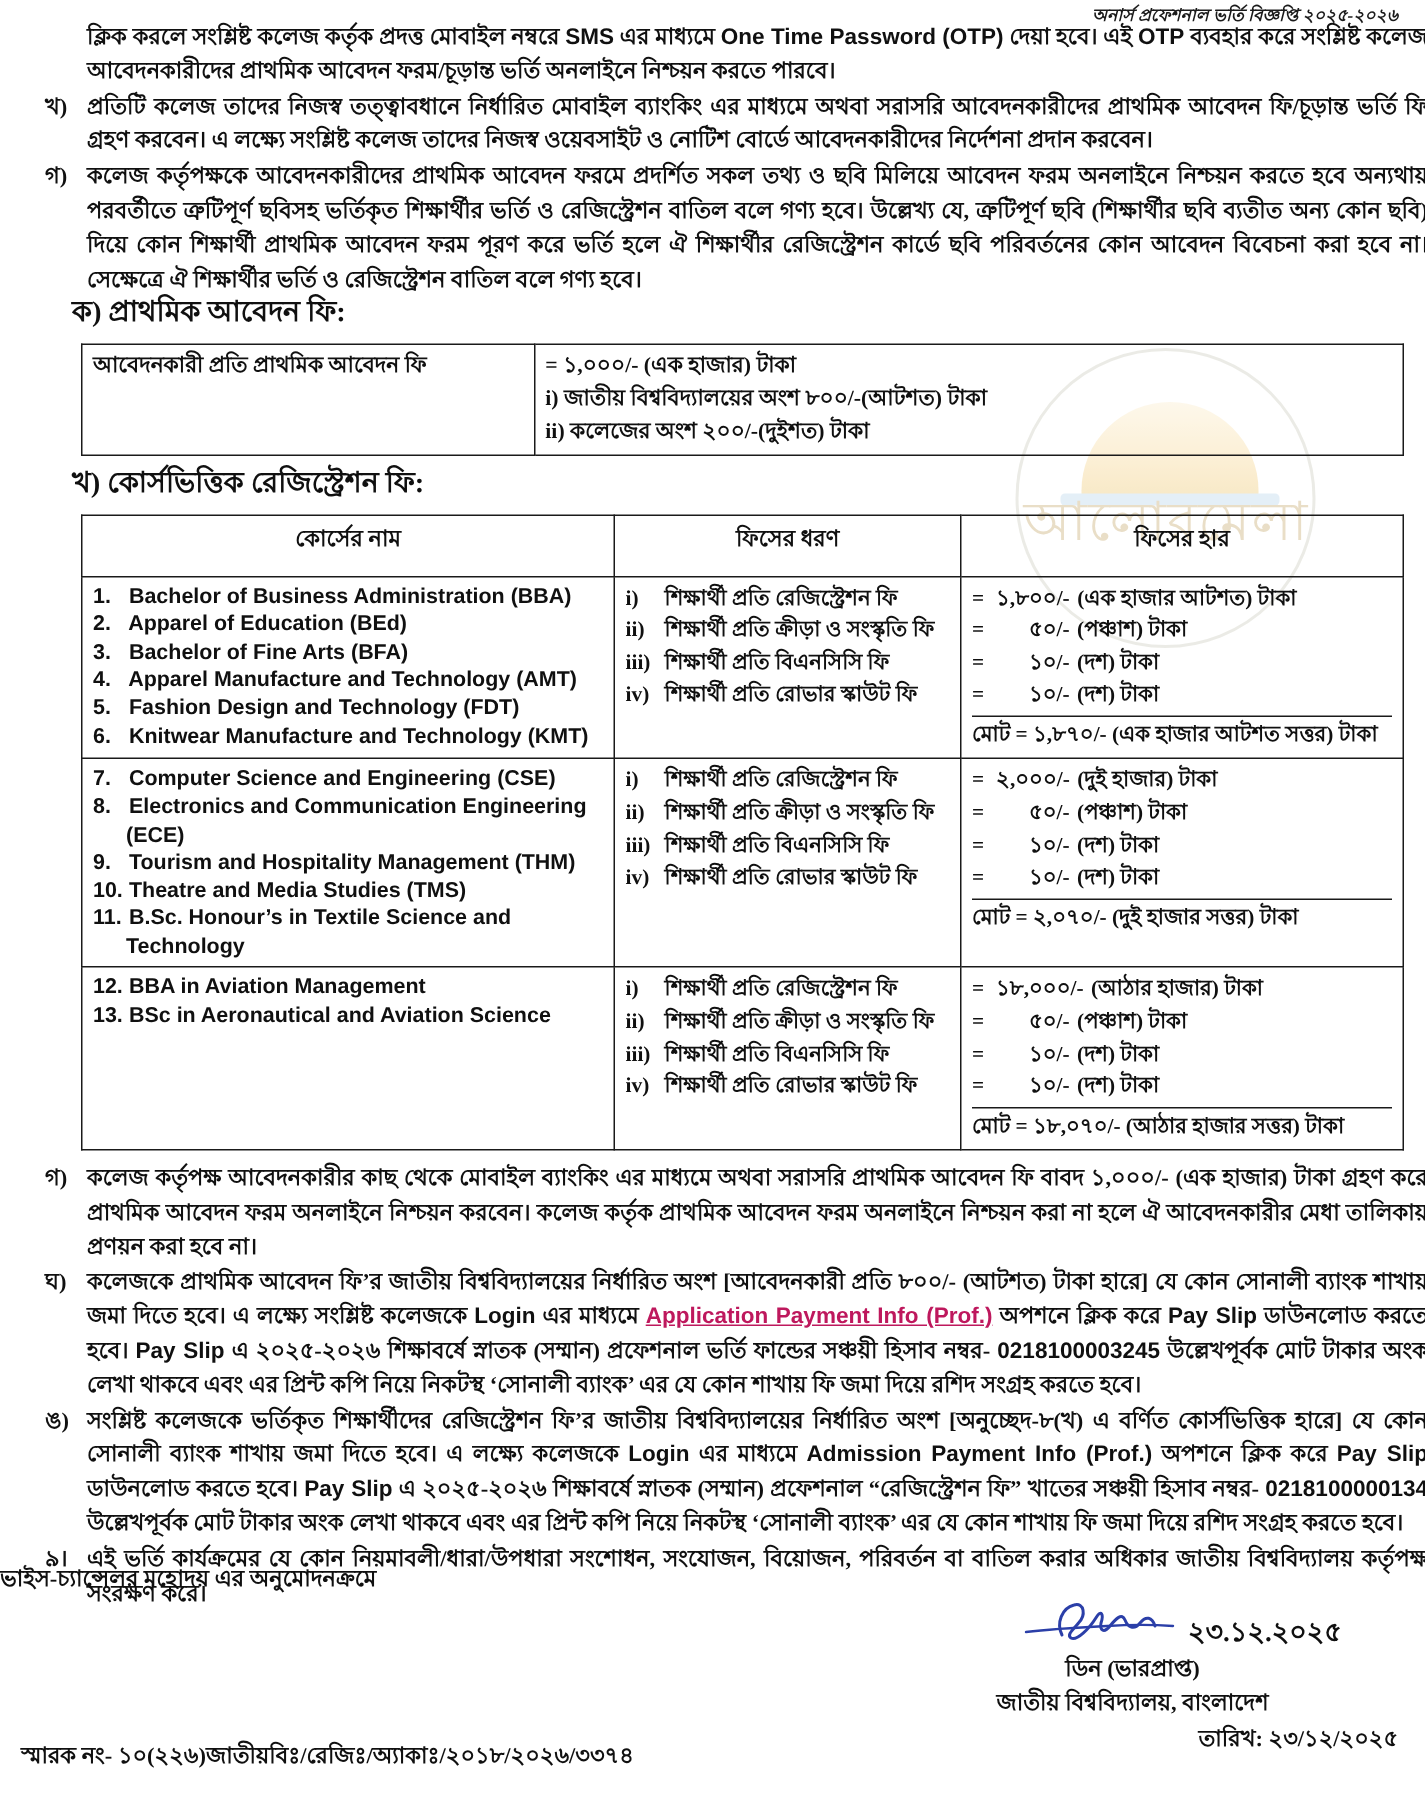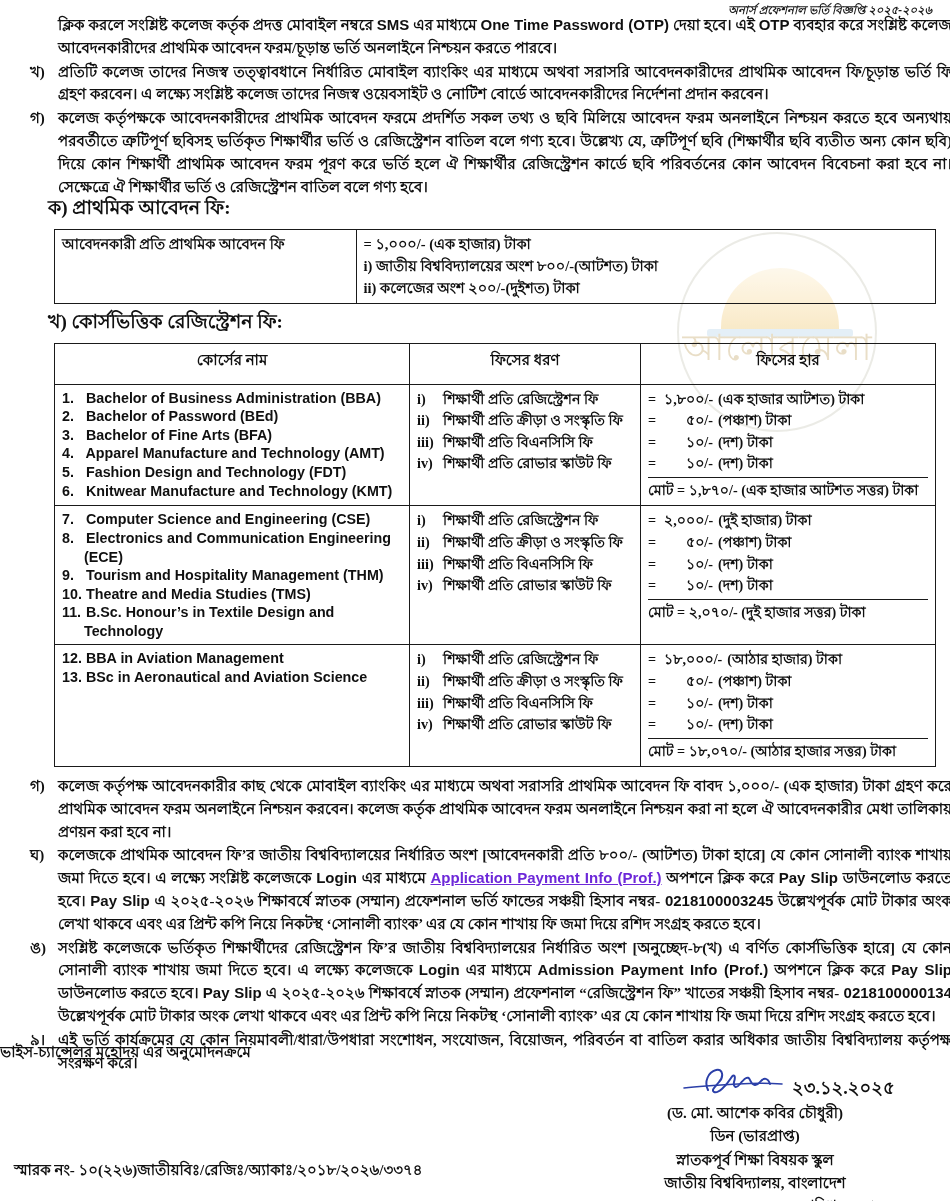--- a/index.html
+++ b/index.html
@@ -90,21 +90,21 @@
     font-size: 15px;
     line-height: 1.52;
     text-align: justify;
     text-justify: inter-word;
     font-weight: 600;
   }
   .para.no-marker .ptext { text-indent: 0; }
   .m-wide { min-width: 28px; display: inline-block; }
 
   .en { font-family: "Liberation Sans", sans-serif; font-weight: bold; }
-  .lnk { color: #6d28d9; font-family: "Liberation Sans", sans-serif; font-weight: bold; text-decoration: underline; }
+  .lnk { color: #be185d; font-family: "Liberation Sans", sans-serif; font-weight: bold; text-decoration: underline; }
 
   
   .sec-head {
     font-size: 15.5px; font-weight: 700;
     padding: 0 14px; margin: 6px 0 5px 0;
   }
   .sub-head {
     font-size: 19px; font-weight: 700;
     padding: 0 16px 0 32px; margin: 3px 0 4px 0;
   }
@@ -285,21 +285,21 @@
           <th>কোর্সের নাম</th>
           <th>ফিসের ধরণ</th>
           <th>ফিসের হার</th>
         </tr>
       </thead>
       <tbody id="coursefee-body">
           <tr>
             <td>
               <ul class="course-list">
                 <li><span class="cnum">1.</span><span> Bachelor of Business Administration (BBA)</span></li>
-                <li><span class="cnum">2.</span><span> Bachelor of Password (BEd)</span></li>
+                <li><span class="cnum">2.</span><span> Apparel of Education (BEd)</span></li>
                 <li><span class="cnum">3.</span><span> Bachelor of Fine Arts  (BFA)</span></li>
                 <li><span class="cnum">4.</span><span> Apparel Manufacture and Technology (AMT)</span></li>
                 <li><span class="cnum">5.</span><span> Fashion Design and Technology (FDT)</span></li>
                 <li><span class="cnum">6.</span><span> Knitwear Manufacture and Technology (KMT)</span></li>
               </ul>
             </td>
             <td>
               <ul class="feekind">
                 <li><span class="rn">i)</span><span>শিক্ষার্থী প্রতি রেজিস্ট্রেশন ফি</span></li>
                 <li><span class="rn">ii)</span><span>শিক্ষার্থী প্রতি ক্রীড়া ও সংস্কৃতি ফি</span></li>
@@ -333,21 +333,21 @@
               <div class="feetotal">মোট = ১,৮৭০/- (এক হাজার আটশত সত্তর) টাকা</div>
             </td>
           </tr>
           <tr>
             <td>
               <ul class="course-list">
                 <li><span class="cnum">7.</span><span> Computer Science and Engineering (CSE)</span></li>
                 <li><span class="cnum">8.</span><span> Electronics and Communication Engineering (ECE)</span></li>
                 <li><span class="cnum">9.</span><span> Tourism and Hospitality Management (THM)</span></li>
                 <li><span class="cnum">10.</span><span> Theatre and Media Studies (TMS)</span></li>
-                <li><span class="cnum">11.</span><span> B.Sc. Honour’s in Textile Design and Technology</span></li>
+                <li><span class="cnum">11.</span><span> B.Sc. Honour’s in Textile Science and Technology</span></li>
               </ul>
             </td>
             <td>
               <ul class="feekind">
                 <li><span class="rn">i)</span><span>শিক্ষার্থী প্রতি রেজিস্ট্রেশন ফি</span></li>
                 <li><span class="rn">ii)</span><span>শিক্ষার্থী প্রতি ক্রীড়া ও সংস্কৃতি ফি</span></li>
                 <li><span class="rn">iii)</span><span>শিক্ষার্থী প্রতি বিএনসিসি ফি</span></li>
                 <li><span class="rn">iv)</span><span>শিক্ষার্থী প্রতি রোভার স্কাউট ফি</span></li>
               </ul>
             </td>
@@ -448,22 +448,20 @@
   <div class="sign-block" style="top:1068px;">
     <div class="sign-row">
       <svg class="sig-svg" width="115" height="32" viewBox="0 0 115 32">
         <path d="M6 24 C22 22, 40 21, 60 20 C76 19, 90 19, 104 20" stroke="#2b3fa8" stroke-width="1.6" fill="none" stroke-linecap="round"></path>
         <path d="M30 26 C26 18, 30 8, 38 6 C45 4, 46 13, 41 18 C37 23, 33 26, 36 28
                  C40 30, 48 22, 53 14 C56 9, 58 12, 56 18 C55 23, 58 25, 62 20
                  C66 15, 70 11, 72 16 C74 21, 78 23, 82 18 C86 13, 90 14, 92 20" stroke="#2b3fa8" stroke-width="2" fill="none" stroke-linecap="round" stroke-linejoin="round"></path>
       </svg>
       <span class="sig-date">২৩.১২.২০২৫</span>
     </div>
-    <div>(ড. মো. আশেক কবির চৌধুরী)</div>
     <div>ডিন (ভারপ্রাপ্ত)</div>
-    <div>স্নাতকপূর্ব শিক্ষা বিষয়ক স্কুল</div>
     <div>জাতীয় বিশ্ববিদ্যালয়, বাংলাদেশ</div>
     <div class="date-line">তারিখ: ২৩/১২/২০২৫</div>
   </div>
 
   <div class="memo" style="top:1158px;">স্মারক নং- ১০(২২৬)জাতীয়বিঃ/রেজিঃ/অ্যাকাঃ/২০১৮/২০২৬/৩৩৭৪</div>
 
 </div>
 
 </body></html>

